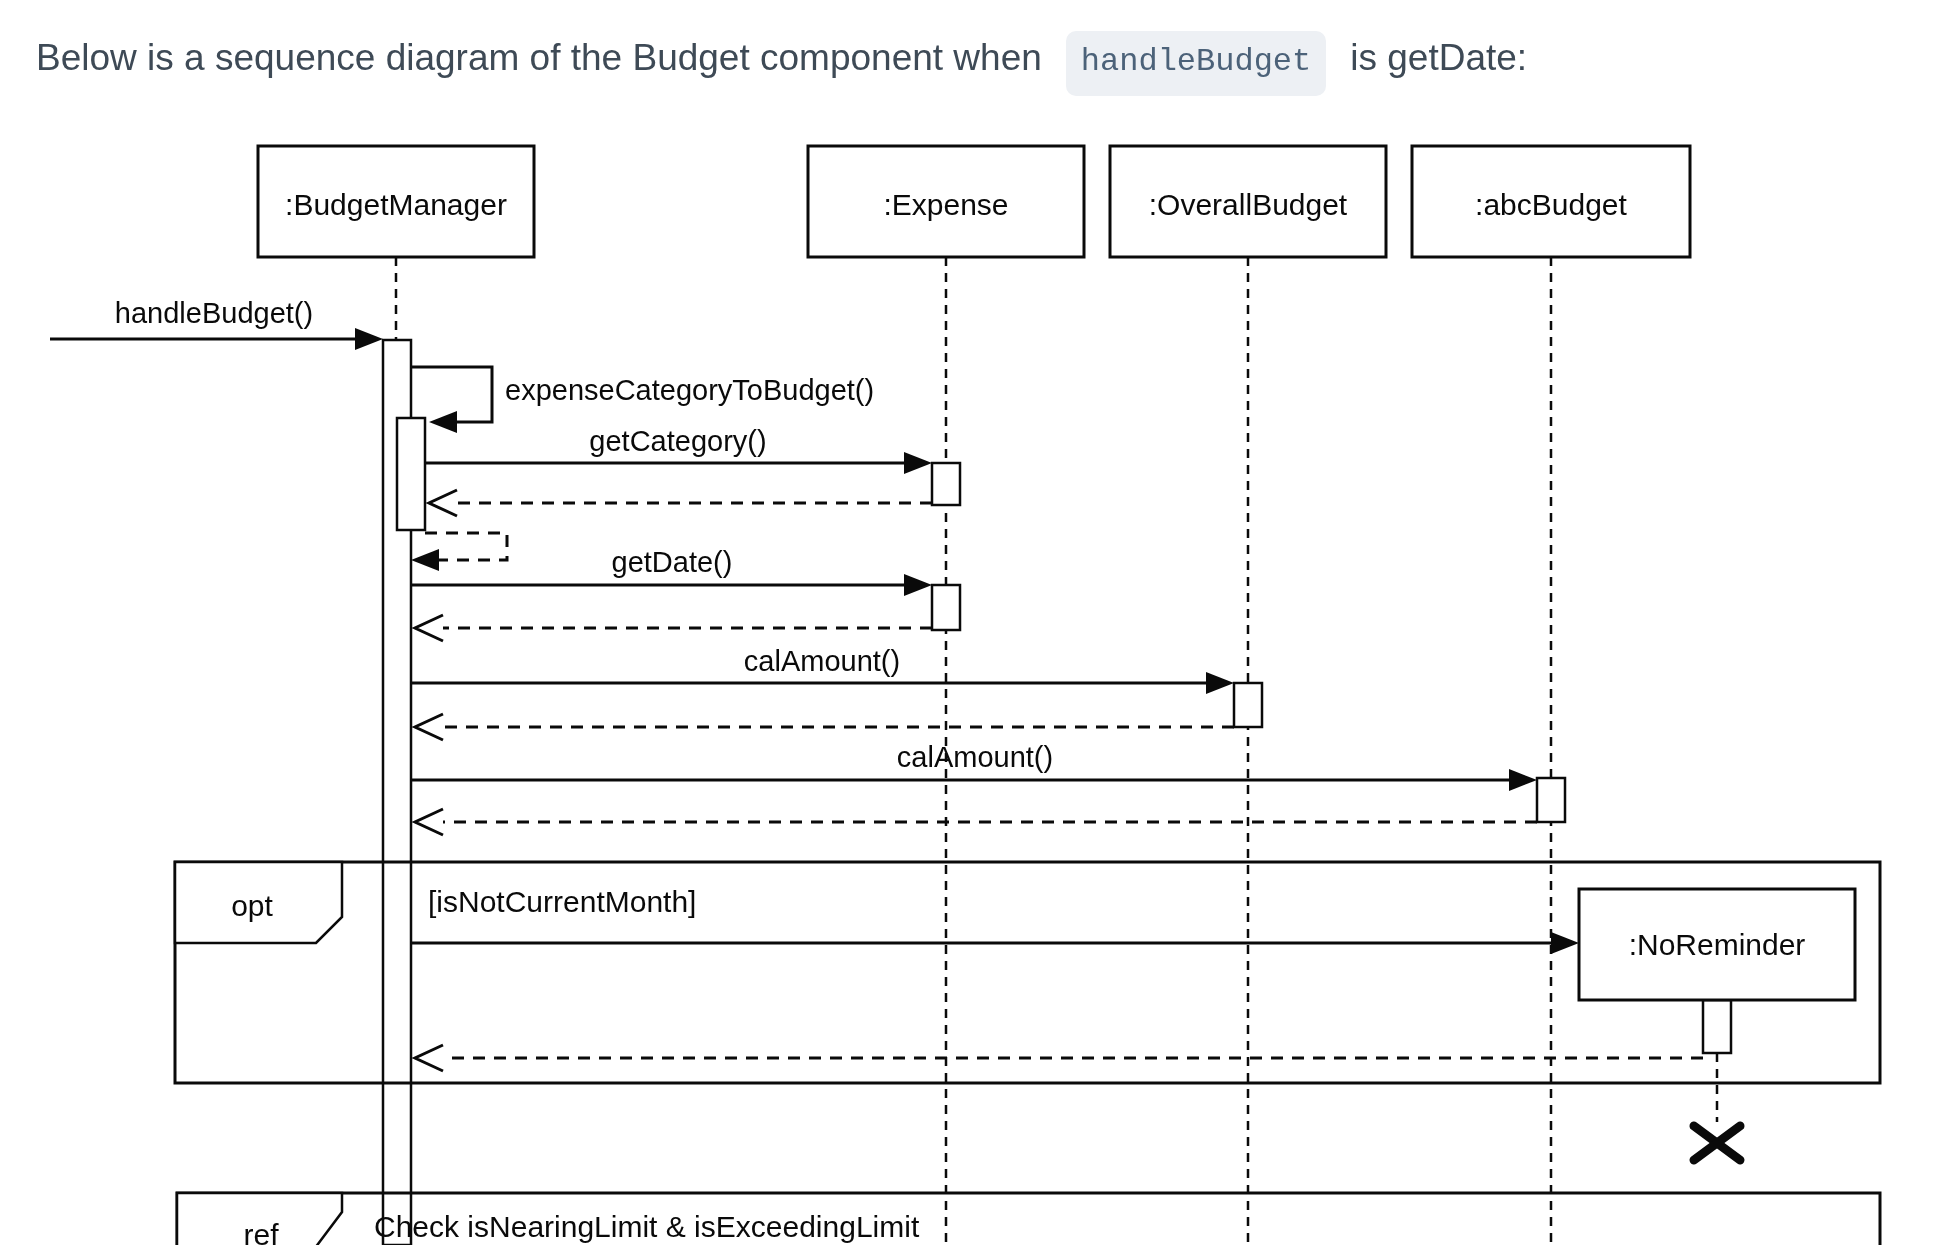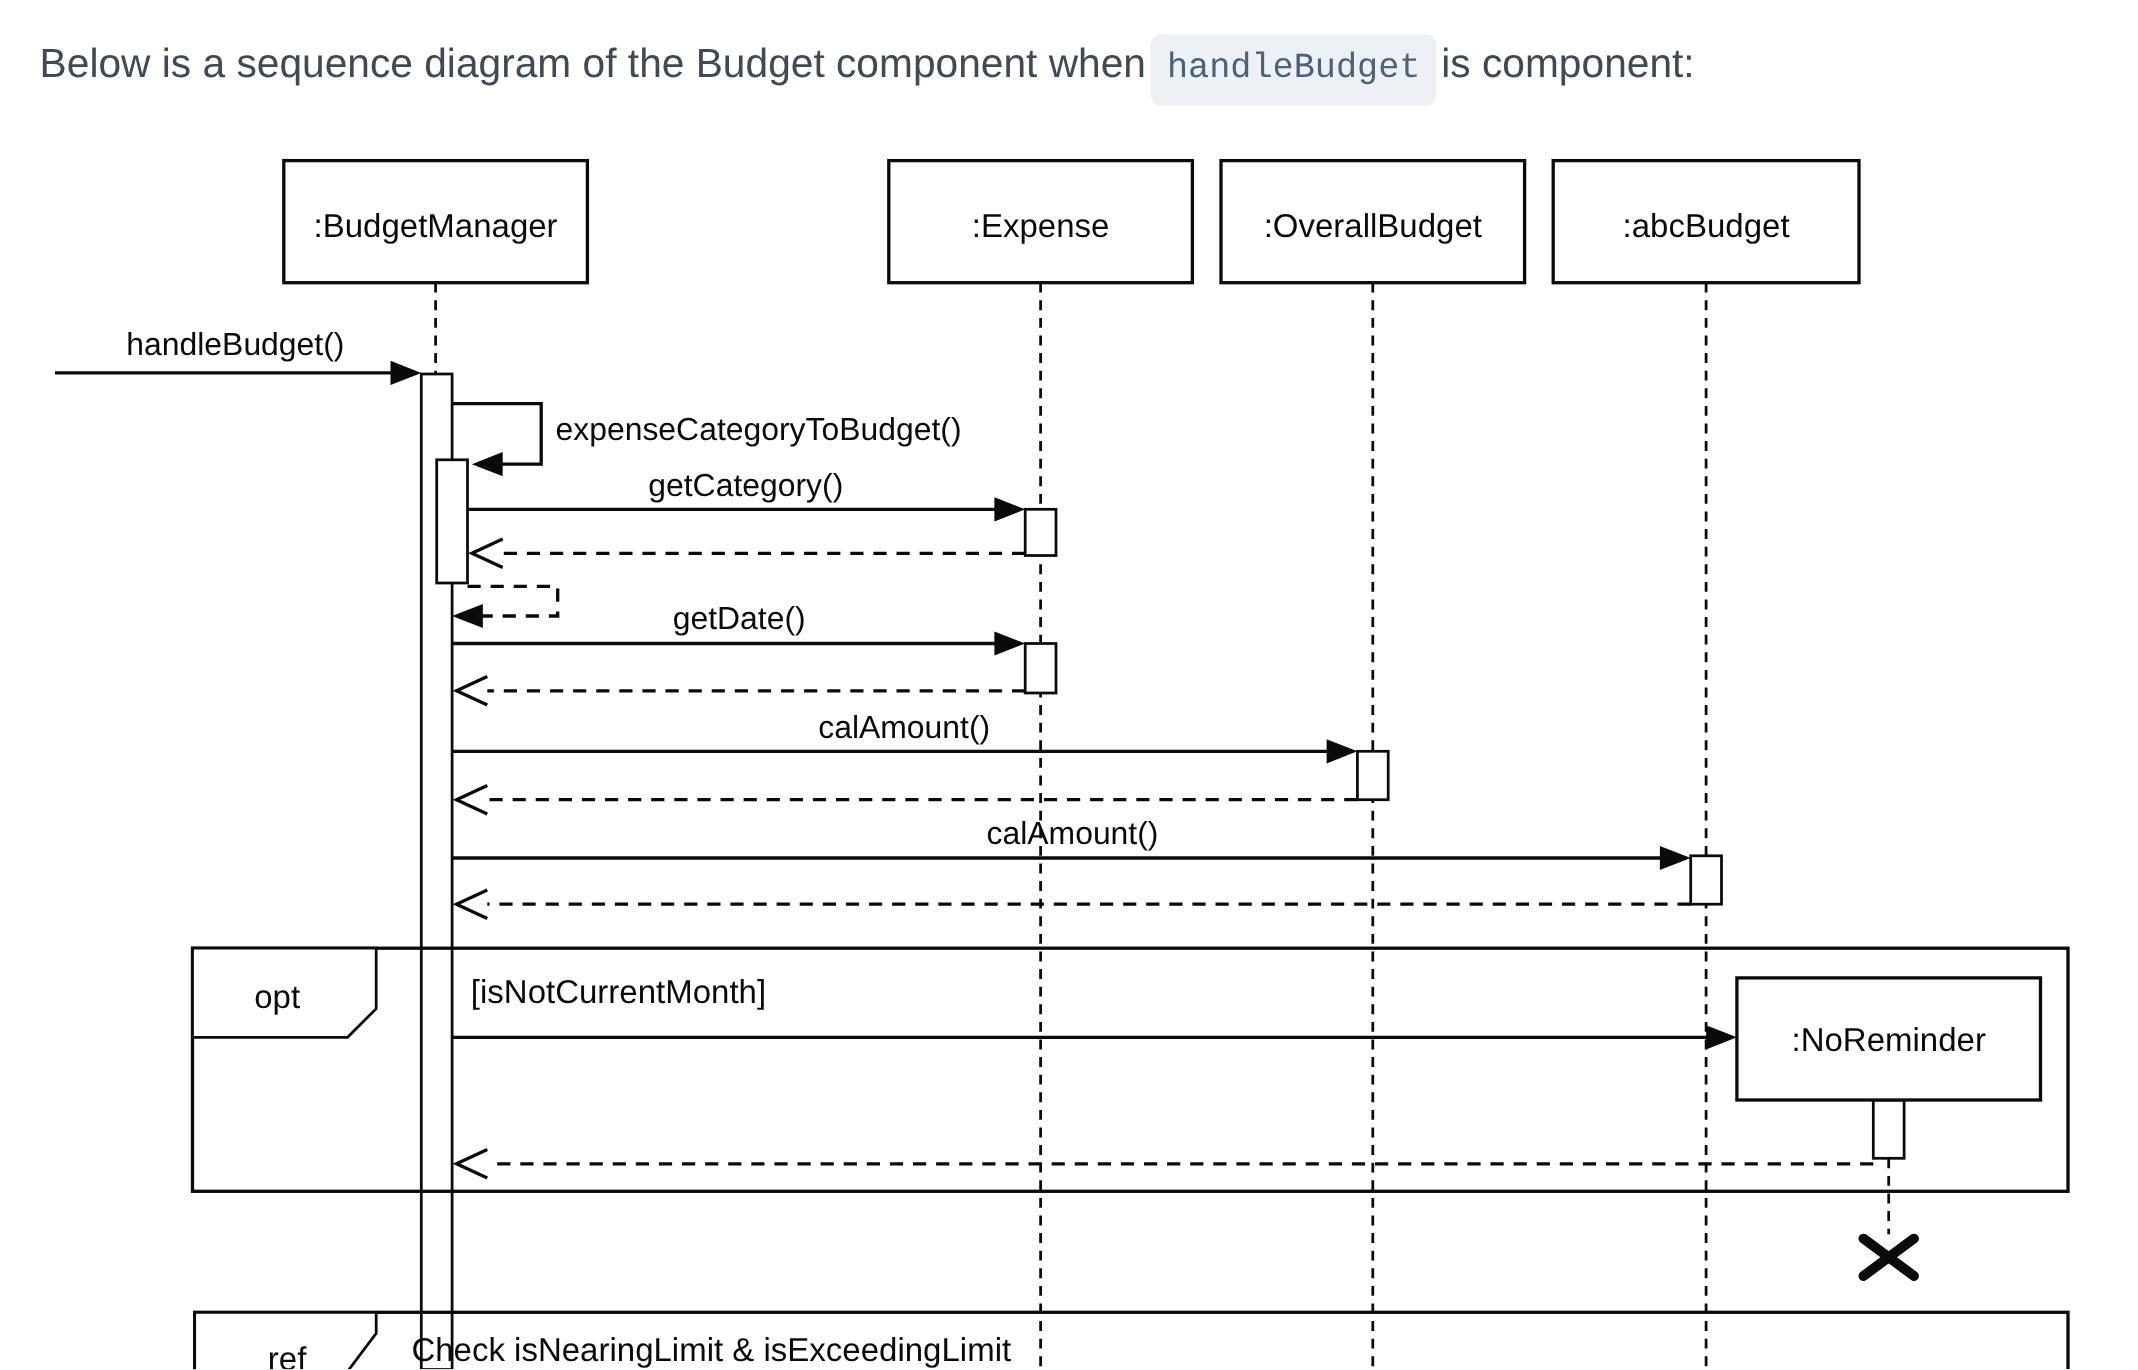--- a/index.html
+++ b/index.html
@@ -26,21 +26,21 @@
     white-space: nowrap;
   }
   #title-bar .code-chip {
     display: inline-block;
     font-family: "Liberation Mono", "DejaVu Sans Mono", monospace;
     font-size: 32px;
     color: #4c6279;
     background: #edf0f4;
     border-radius: 10px;
     padding: 3px 15px 6px 15px;
-    margin: 0 4px;
+    margin: 0 24px;
     vertical-align: baseline;
   }
   #diagram-svg {
     position: absolute;
     left: 0;
     top: 0;
   }
   
   .lifeline  { stroke: #0a0a0a; stroke-width: 2.5; stroke-dasharray: 9 7; fill: none; }
   .headbox   { fill: #ffffff; stroke: #0a0a0a; stroke-width: 3; }
@@ -56,21 +56,21 @@
   .fragtext  { font-size: 30px; fill: #0a0a0a; }
   .destroy-x { stroke: #0a0a0a; stroke-width: 9; stroke-linecap: round; }
   .mid       { text-anchor: middle; }
 </style>
 </head>
 <body>
 
 <div id="canvas">
 
   <div id="title-bar">
-    <span>Below is a sequence diagram of the Budget component when</span><span class="code-chip">handleBudget</span><span>is component:</span>
+    <span>Below is a sequence diagram of the Budget component when</span><span class="code-chip">handleBudget</span><span>is getDate:</span>
   </div>
 
   <svg id="diagram-svg" width="1944" height="1245" viewBox="0 0 1944 1245" xmlns="http://www.w3.org/2000/svg">
 
     <g>
       <line class="lifeline" x1="396" y1="257" x2="396" y2="1245"></line>
       <line class="lifeline" x1="946" y1="257" x2="946" y2="1245"></line>
       <line class="lifeline" x1="1248" y1="257" x2="1248" y2="1245"></line>
       <line class="lifeline" x1="1551" y1="257" x2="1551" y2="1245"></line>
       <line class="lifeline" x1="1717" y1="1053" x2="1717" y2="1122"></line>

